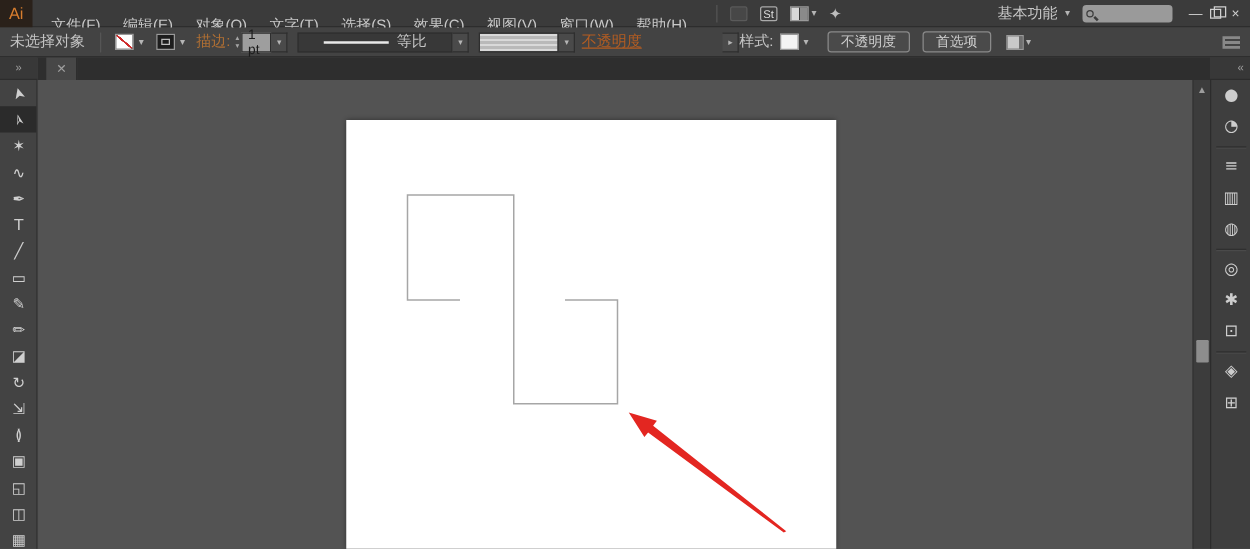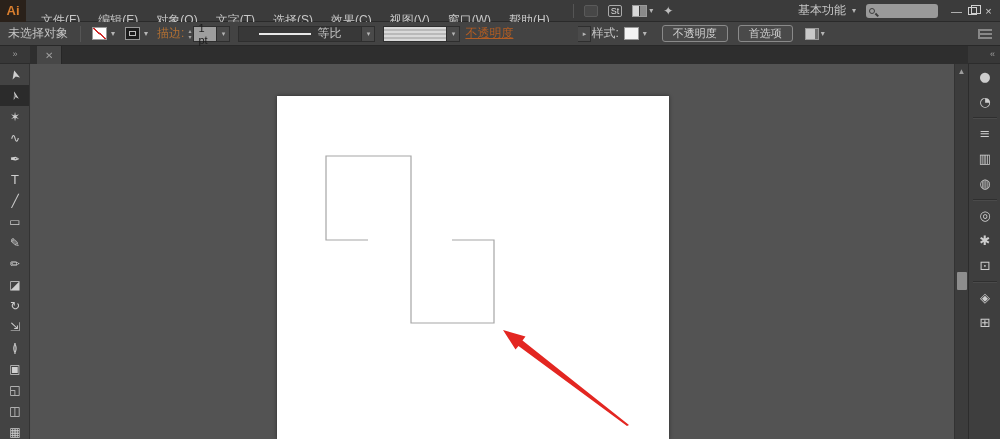--- a/index.html
+++ b/index.html
@@ -2,21 +2,21 @@
 <html><head>
 <meta charset="utf-8">
 <style>
   * { margin:0; padding:0; box-sizing:border-box; }
   html,body { width:1000px; height:439px; overflow:hidden; background:#525252;
     font-family:"Liberation Sans","DejaVu Sans",sans-serif; }
 
   
   .menubar { position:absolute; left:0; top:0; width:1000px; height:22px;
     background:#3b3b3b; border-bottom:1px solid #2a2a2a; display:flex; align-items:center; }
-  .ai-logo { width:26px; height:22px; background:#2a211a; color:#d97e2e; font-weight:bold;
+  .ai-logo { width:26px; height:22px; background:#2a211a; color:#d97e2e; font-weight:normal;
     font-size:13px; display:flex; align-items:center; justify-content:center; }
   .menu-items { display:flex; align-items:center; margin-left:6px; }
   .menu-items > div { color:#c8c8c8; font-size:12px; padding:0 9px; height:22px;
     display:flex; align-items:center; cursor:default;margin-top:20px; }
   .mb-icons { display:flex; align-items:center; gap:10px; margin-left:14px; }
   .mb-sep { width:1px; height:14px; background:#555; }
   .bridge-ic { width:14px; height:12px; border:1px solid #5a5a5a; background:#474747; border-radius:2px; }
   .stock-ic { font-size:9px; color:#ddd; border:1px solid #aaa; border-radius:2px; padding:0 2px;
     height:12px; line-height:11px; }
   .arrange-ic { width:15px; height:12px; background:

